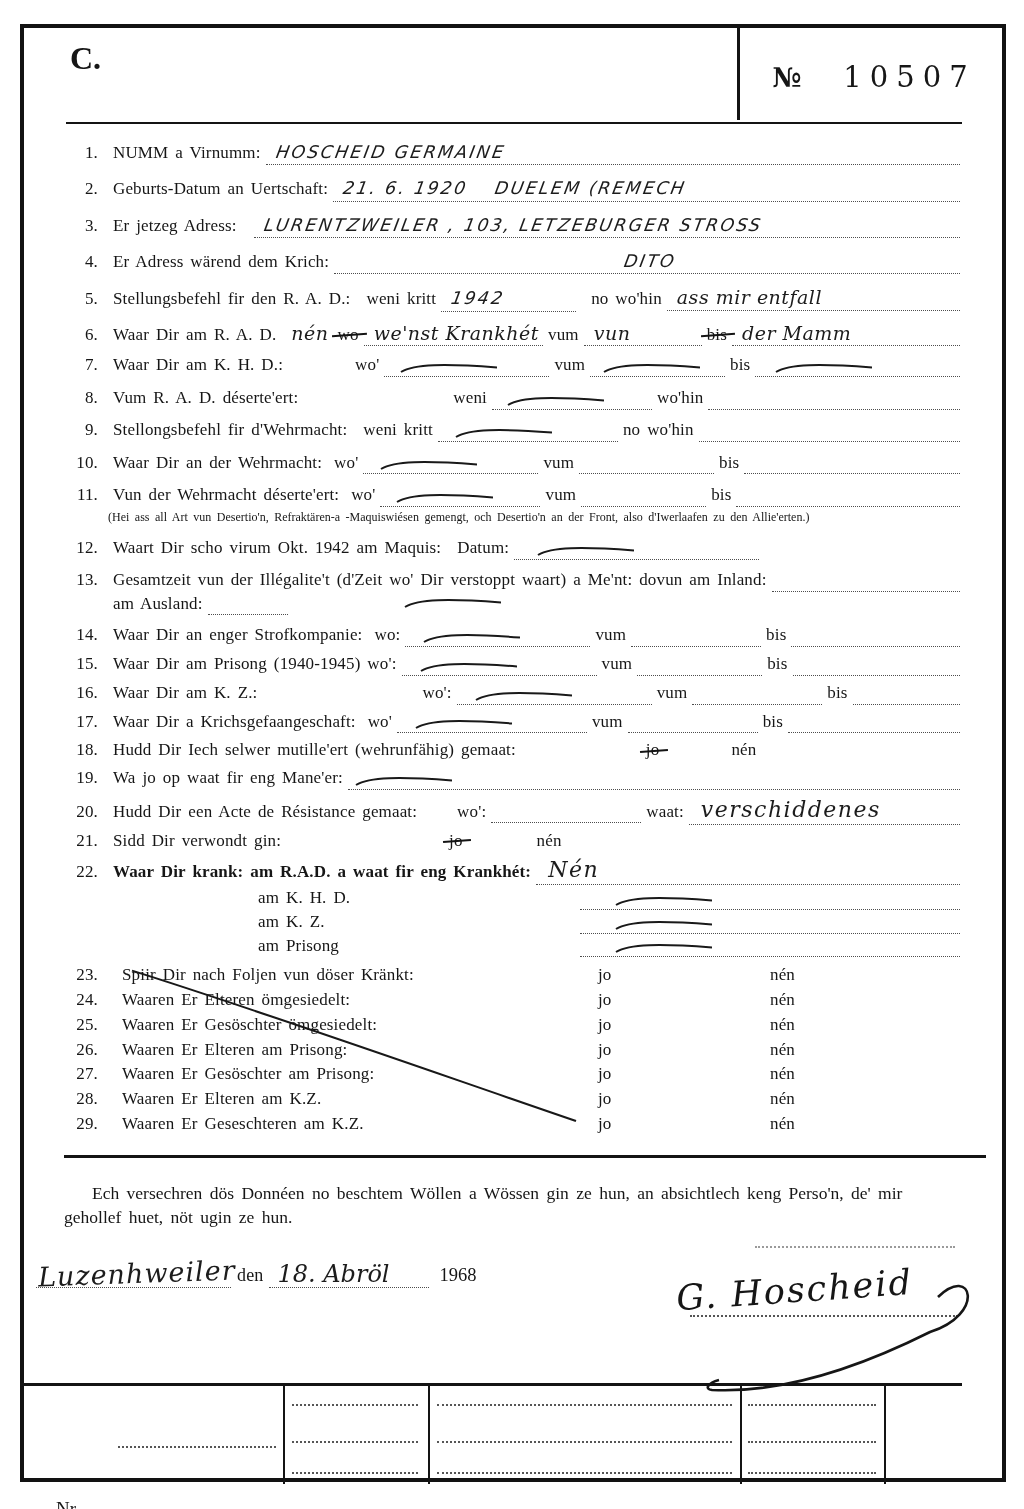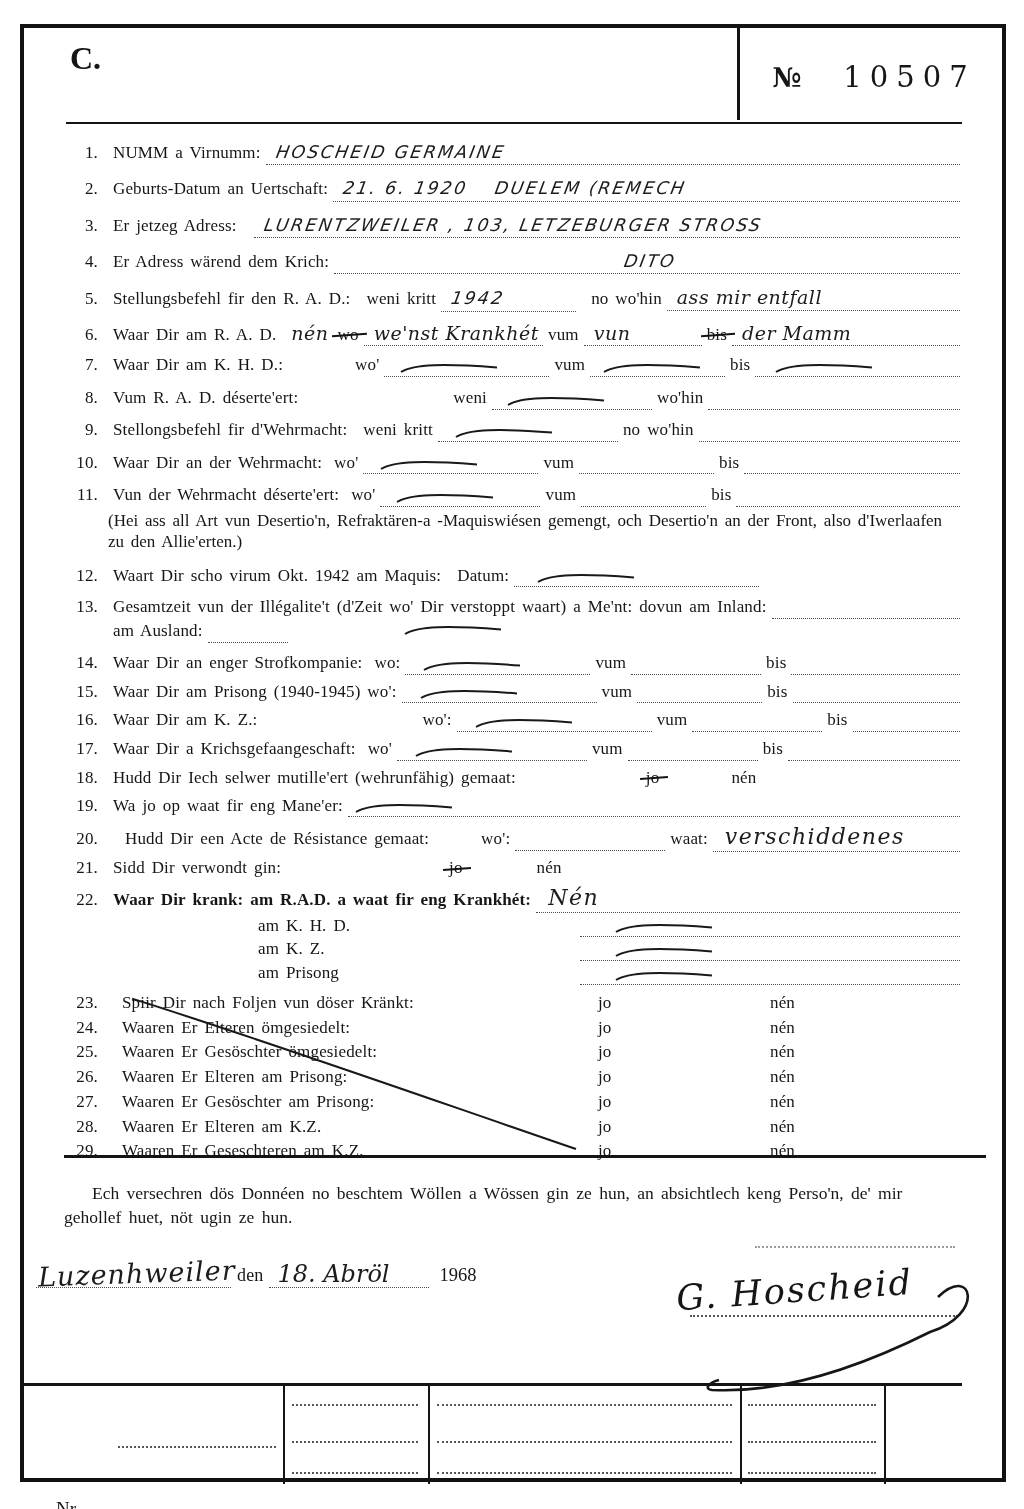--- a/index.html
+++ b/index.html
@@ -35,21 +35,21 @@
            display:inline-block;transform:skewX(-10deg);padding:0 4px 1px 10px;}
   .hw.cur{font-size:19px;letter-spacing:0.5px;padding:0 4px 0 10px;}
   .hw.curbig{font-size:22px;letter-spacing:1.5px;padding:0 4px 0 12px;}
   .struck{position:relative;}
   .struck::after{content:"";position:absolute;left:-6px;right:-8px;top:46%;
                  border-top:2.2px solid #141414;transform:rotate(-4deg);}
   .swsvg{position:absolute;left:9%;right:13%;bottom:2px;height:13px;}
   .sw-left .swsvg{left:1%;right:52%;}
   .swo{position:relative;flex:0 0 auto;height:14px;}
   .swo .swsvg{left:0;right:0;bottom:0;}
-  .fpara{font-size:17px;line-height:1.25;word-spacing:2.5px;margin:0 0 13px 44px;}
+  .fpara{font-size:12px;line-height:1.25;word-spacing:2.5px;margin:0 0 13px 44px;}
 
   
   #jn-rows{position:relative;}
   .frow.jn{margin-bottom:4px;gap:24px;}
   .frow.jn .pt{margin:0;}
   .frow.jn .label{flex:0 0 452px;}
   .frow.jn .jo{flex:0 0 148px;}
   #jn-diag{position:absolute;left:0;top:0;width:100%;height:100%;pointer-events:none;}
 
   
@@ -289,21 +289,21 @@
       </div>
       <div class="frow" style="margin-bottom: 7px;">
         <span class="rnum pt">19.</span>
         <span class="pt" style="margin: 0px 5px;">Wa jo op waat fir eng Mane'er:</span>
         <span class="fill gr sw-left"><span class="inner">​</span><svg class="swsvg" viewBox="0 0 100 13" preserveAspectRatio="none">
             <path d="M2 11 C 15 3, 45 2.5, 98 6.5" fill="none" stroke="#191919" stroke-width="2" vector-effect="non-scaling-stroke"></path>
           </svg></span>
       </div>
       <div class="frow" style="margin-bottom: 6px;">
         <span class="rnum pt">20.</span>
-        <span class="pt" style="margin: 0px 17px;">Hudd Dir een Acte de Résistance gemaat:</span>
+        <span class="pt" style="margin: 0px 5px;">Hudd Dir een Acte de Résistance gemaat:</span>
         <span class="spc" style="flex: 0 0 30px;"></span>
         <span class="pt" style="margin: 0px 5px;">wo':</span>
         <span class="fill" style="flex: 0 0 150px;"><span class="inner">​</span></span>
         <span class="pt" style="margin: 0px 5px; text-align: right;">waat:</span>
         <span class="fill gr"><span class="inner"><span class="hw curbig">verschiddenes</span></span></span>
       </div>
       <div class="frow" style="margin-bottom: 6px;">
         <span class="rnum pt">21.</span>
         <span class="pt" style="margin: 0px 5px;">Sidd Dir verwondt gin:</span>
         <span class="spc" style="flex: 0 0 158px;"></span>

